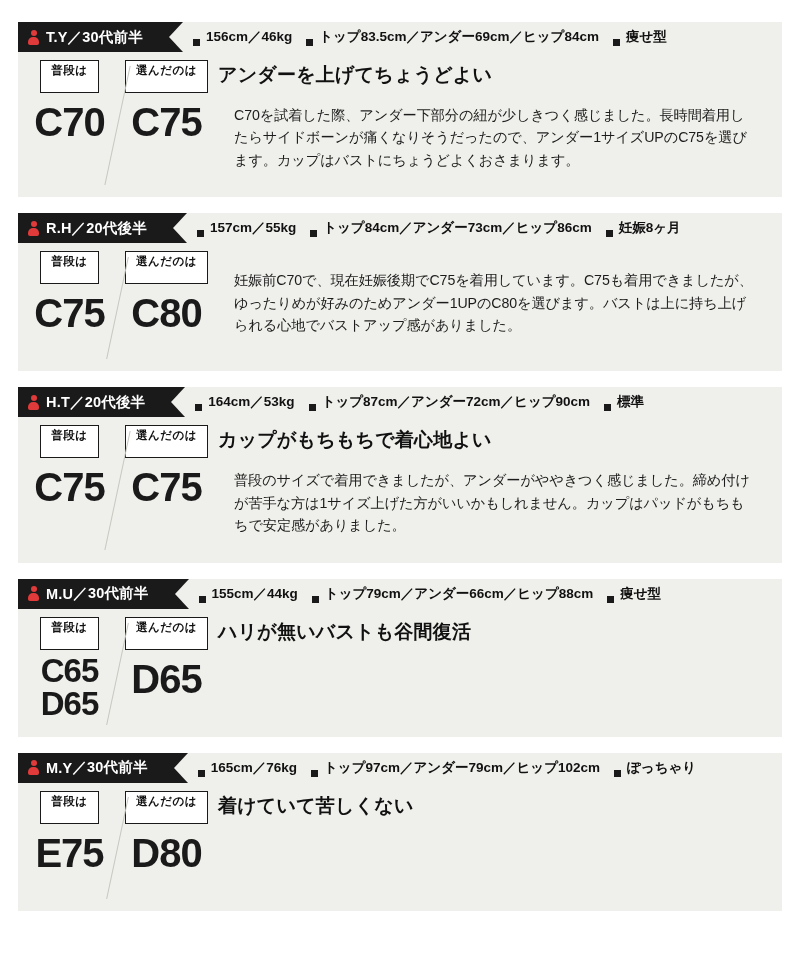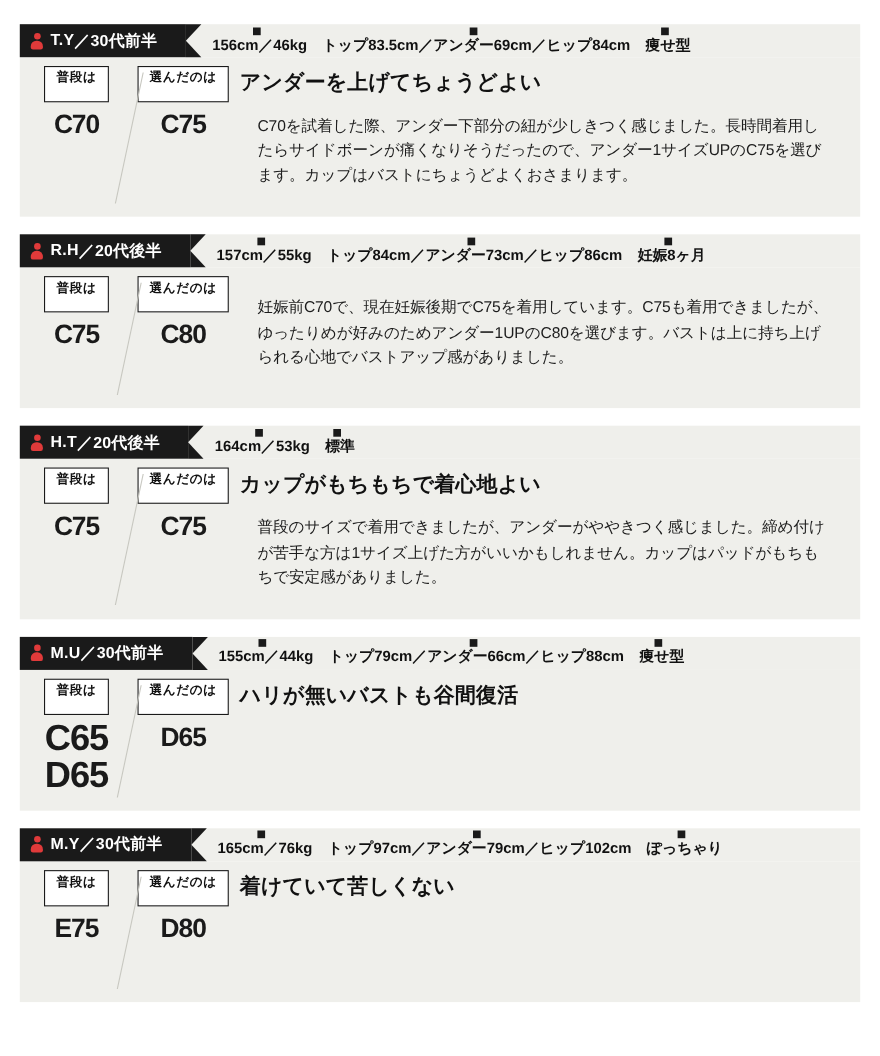--- a/index.html
+++ b/index.html
@@ -71,21 +71,21 @@
     display: flex;
     align-items: center;
     gap: 14px;
     padding-left: 24px;
     font-size: 13.5px;
     font-weight: bold;
     color: #111;
     white-space: nowrap;
     overflow: hidden;
   }
-  .spec { display: flex; align-items: center; flex-direction: column; }
+  .spec { display: flex; align-items: flex-end; }
   .sq {
     width: 7px; height: 7px;
     background: #1a1a1a;
     margin-right: 6px;
     flex: 0 0 auto;
   }
   
   .rev-body {
     display: flex;
     background: #efefeb;
@@ -106,21 +106,21 @@
   .size-tag {
     font-size: 11.5px;
     font-weight: bold;
     color: #111;
     background: #ffffff;
     border: 1px solid #1a1a1a;
     padding: 2px 10px 14px 10px;
     letter-spacing: .5px;
   }
   .size-val {
-    font-size: 24px;
+    font-size: 40px;
     font-weight: bold;
     color: #1a1a1a;
     letter-spacing: -1px;
     line-height: 1.05;
     margin-top: 8px;
     text-align: center;
   }
   .size-val.two-line { font-size: 33px; margin-top: 4px; line-height: 1.0; }
   .size-val .l2 { display: block; }
   .divider-slash {
@@ -252,20 +252,24 @@
         <span>／</span>
         <span>20代後半</span>
       </div>
       <div class="head-right">
         <span class="spec">
             <i class="sq"></i>
             <span>164cm／53kg</span>
           </span>
         <span class="spec">
             <i class="sq"></i>
+            <span>トップ87cm／アンダー72cm／ヒップ90cm</span>
+          </span>
+        <span class="spec">
+            <i class="sq"></i>
             <span>標準</span>
           </span>
       </div>
     </div>
     <div class="rev-body">
       <div class="sizes">
         <div class="size-col">
           <span class="size-tag">普段は</span>
           <span class="size-val">C75</span>
         </div>

